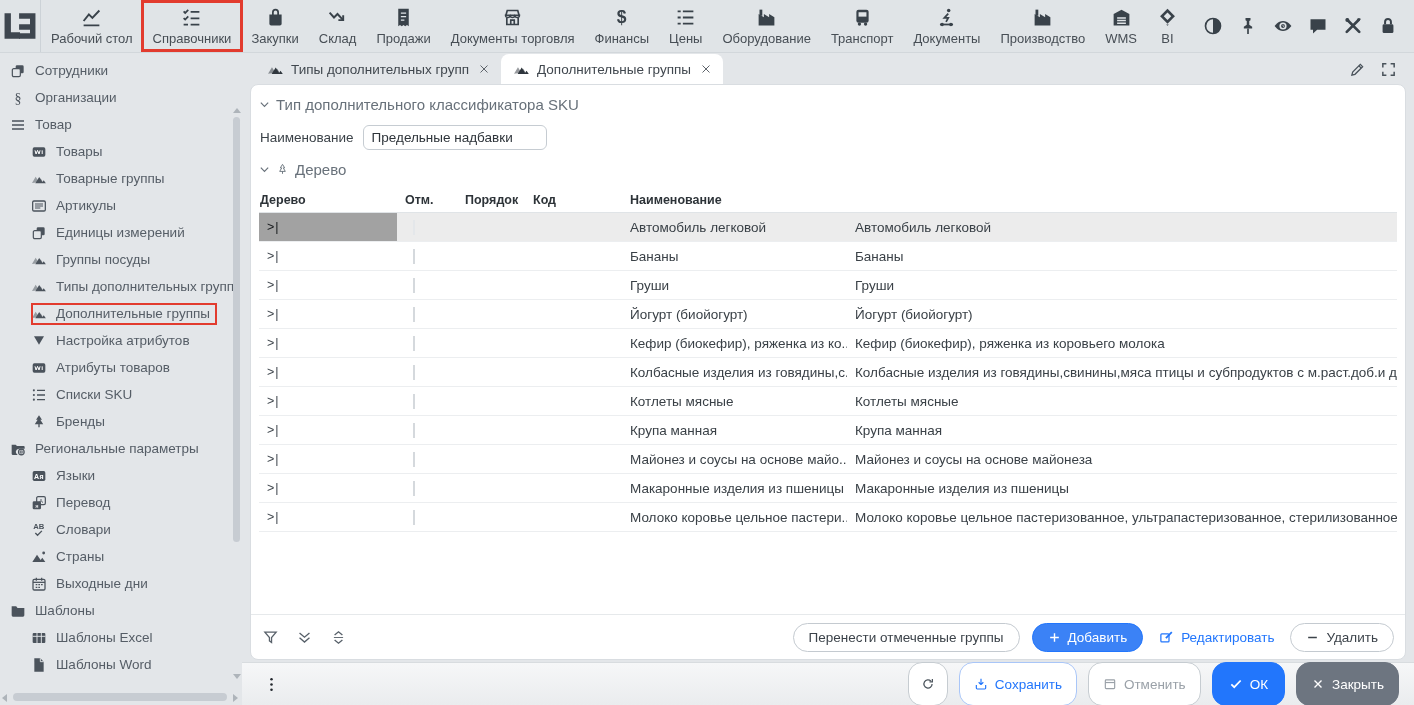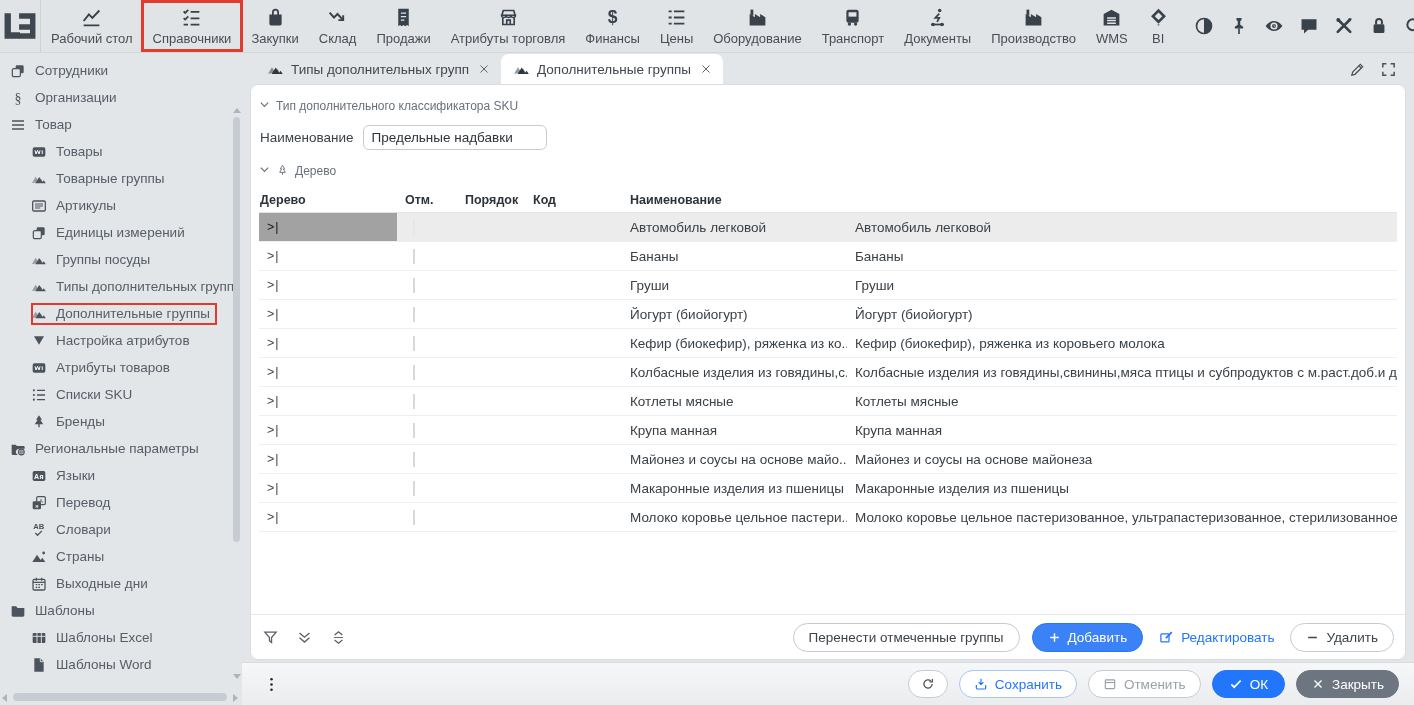--- a/index.html
+++ b/index.html
@@ -46,21 +46,21 @@
   .tab .mnt svg{width:17px;height:17px;color:#2f363d}
   .tab.active{background:#fff}
   .tab-x{cursor:pointer;padding:2px}
   .tab-x svg{width:12px;height:12px;color:#565d64}
   .tabbar-icons{position:absolute;right:17px;top:9px;display:flex;gap:14px}
   .tabbar-icons .pic{cursor:pointer}
   .tabbar-icons svg{width:17px;height:17px;color:#49525a}
   .panel{position:absolute;left:8px;right:8px;top:32px;bottom:3px;background:#fff;border:1px solid #d9dde1;
          border-radius:8px;display:flex;flex-direction:column;overflow:hidden}
   .panel-head{padding:11px 8px 0}
-  .sec{display:inline-flex;align-items:flex-start;gap:6px;font-size:12px;color:#68717a;cursor:pointer}
+  .sec{display:inline-flex;align-items:center;gap:6px;font-size:15px;color:#68717a;cursor:pointer}
   .sec .chev svg{width:11px;height:11px;color:#68717a}
   .sec .treeo svg{width:13px;height:13px;color:#68717a}
   .name-row{display:flex;align-items:center;gap:9px;margin:11px 0 11px;padding-left:1px}
   .name-row label{font-size:13.5px;color:#3b4248}
   .name-input{width:166px;height:23px;border:1px solid #c6ccd2;border-radius:6px;padding:0 8px;
               font:13.5px "Liberation Sans",sans-serif;color:#2e343a;background:#fff}
   
   .tablewrap{flex:1;display:flex;flex-direction:column;margin:8px 8px 0;overflow:hidden}
   .grid{display:grid;grid-template-columns:138px 60px 68px 97px 225px 1fr}
   .thead{height:25px;align-items:center;font-weight:bold;font-size:12.5px;color:#2d3338;border-bottom:1px solid #e0e4e7}
@@ -87,21 +87,21 @@
   .btn svg{width:13px;height:13px}
   .btn-primary{background:#3b82f6;border-color:#2276fc;color:#fff}
   .btn-link{border:none;background:none;color:#2276fc;padding:0 4px}
   .btn-link svg{width:15px;height:15px;color:#2276fc}
   
   .footer{position:absolute;left:242px;right:0;bottom:0;height:42px;background:linear-gradient(#f6f7f8,#eaecee);
           border-top:1px solid #d8dcdf;display:flex;align-items:center;padding:0 15px 0 21px}
   .kebab{cursor:pointer}
   .kebab svg{width:17px;height:17px;color:#23282d}
   .f-btns{margin-left:auto;display:flex;align-items:center;gap:11px}
-  .fbtn{height:28px;display:inline-flex;align-items:center;justify-content:center;gap:7px;padding:0 14px;
+  .fbtn{height:44px;display:inline-flex;align-items:center;justify-content:center;gap:7px;padding:0 14px;
         border-radius:14px;border:1px solid #c6ccd1;background:#fff;font-family:inherit;font-size:13.5px;cursor:pointer}
   .fbtn svg{width:14px;height:14px}
   .fbtn.icononly{width:40px;padding:0;color:#4d565e}
   .fbtn.save{border-color:#a9c6f8;color:#2276fc}
   .fbtn.save svg{color:#2276fc}
   .fbtn.cancel{color:#9aa1a8}
   .fbtn.cancel svg{color:#9aa1a8}
   .fbtn.ok{background:#2276fc;border-color:#2276fc;color:#fff;padding:0 16px}
   .fbtn.close{background:#6d7580;border-color:#6d7580;color:#fff;padding:0 14px}
 </style>
@@ -163,21 +163,21 @@
         <span class="tb-lb">Продажи</span>
       </div>
       <div class="tb-item">
         <span class="tb-ic">
           <svg viewBox="0 0 24 24">
             <path d="M4.5 9.5L6 4h12l1.5 5.5" fill="none" stroke="currentColor" stroke-width="1.9"></path>
             <path d="M4 9.5h16c0 1.6-1.2 2.6-2.7 2.6-1.2 0-2.2-.7-2.6-1.8-.4 1.1-1.4 1.8-2.7 1.8s-2.3-.7-2.7-1.8c-.4 1.1-1.4 1.8-2.6 1.8C5.2 12.1 4 11.1 4 9.5z" fill="none" stroke="currentColor" stroke-width="1.7"></path>
             <path d="M5.5 12.5V20h13v-7.5M10 20v-5h4v5" fill="none" stroke="currentColor" stroke-width="1.9"></path>
           </svg>
         </span>
-        <span class="tb-lb">Атрибуты торговля</span>
+        <span class="tb-lb">Документы торговля</span>
       </div>
       <div class="tb-item">
         <span class="tb-ic">
           <svg viewBox="0 0 24 24">
             <text x="12" y="18.5" text-anchor="middle" font-size="20" font-weight="600" fill="currentColor" font-family="Liberation Sans,sans-serif">$</text>
           </svg>
         </span>
         <span class="tb-lb">Финансы</span>
       </div>
       <div class="tb-item">

